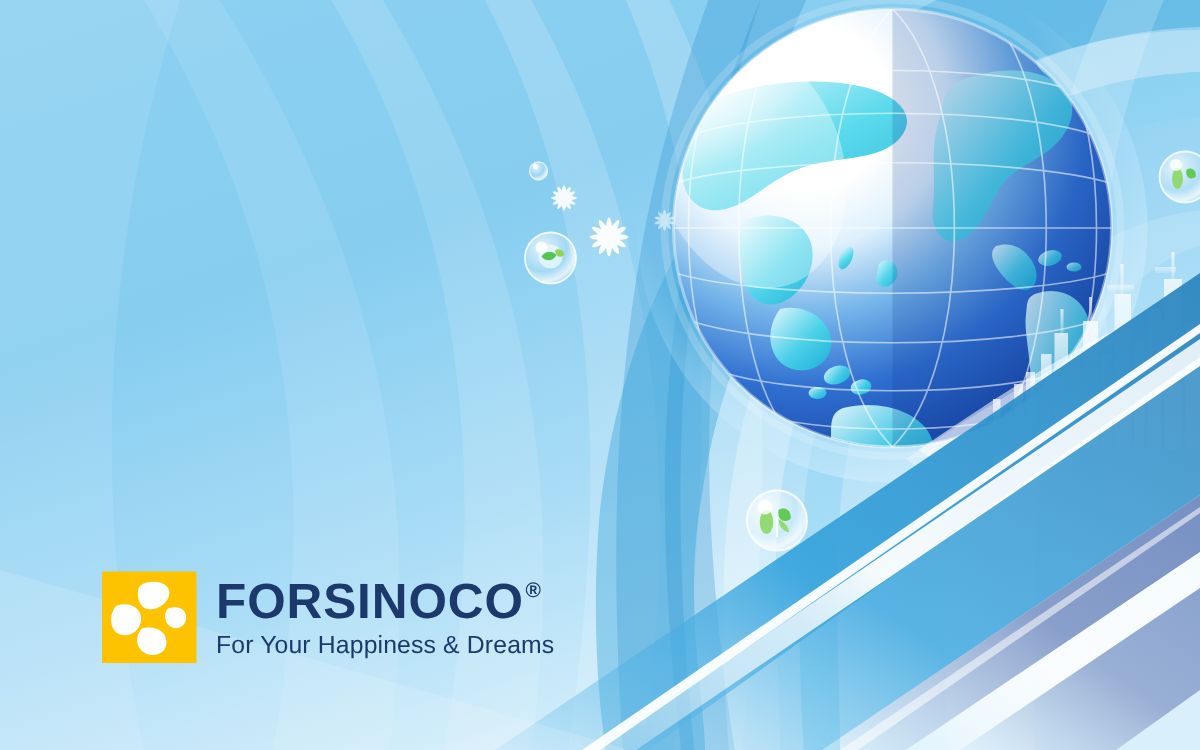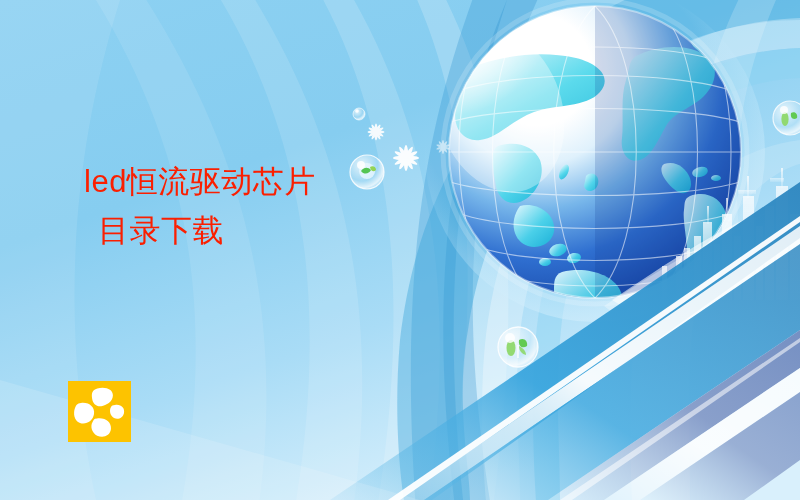--- a/index.html
+++ b/index.html
@@ -391,35 +391,38 @@
             <circle cx="790" cy="118" r="17" fill="none" stroke="#ffffff" stroke-opacity=".8" stroke-width="1.2"></circle>
             <ellipse cx="785" cy="119" rx="3.6" ry="7" fill="#8ed86a" opacity=".95"></ellipse>
             <path d="M791,113 c4,-2 7,1 6,5 c-3,2 -7,1 -6,-5 Z" fill="#5cc84a" opacity=".95"></path>
             <circle cx="784" cy="110" r="4" fill="#ffffff" opacity=".8"></circle>
           </g>
         </g>
       </g>
     </svg>
   </div>
 
-  <div id="headline">
-    <div class="hl-line l1">led恒流驱动芯片</div>
-    <div class="hl-line l2">目录下载</div>
-  </div>
 
   <div id="logo">
     <div id="logo-mark">
       <svg viewBox="0 0 63 61" aria-hidden="true">
         <g fill="#ffffff">
 
           <path d="M30.5,7 C39,6 46,10 45,16 C44,22 37,25 32,25 C27,25 24,21 24,16 C24,11 25,8 30.5,7 Z" transform="rotate(-8 34 16)"></path>
 
           <path d="M13,22 C21,21 27,26 26,33 C25,40 18,44 12,42 C6,40 5,32 7,27 C8.5,23.5 9,22.5 13,22 Z"></path>
 
           <path d="M28,38 C36,36 43,40 43,47 C43,54 36,57 30,55 C24,53 22,46 24,42 C25,39.5 25,38.6 28,38 Z" transform="rotate(6 33 47)"></path>
 
           <path d="M47,24 C53,23 57,27 56,32 C55,37 50,39 46,37 C42,35 41,29 43,26 C44,24.5 44.5,24.4 47,24 Z"></path>
         </g>
       </svg>
     </div>
+    <div id="logo-text">
+      <div id="wordmark">
+        <span>FORSINOCO</span>
+        <span class="reg">®</span>
+      </div>
+      <div id="tagline">For Your Happiness &amp; Dreams</div>
+    </div>
   </div>
 
 </div>
 
 </body></html>

